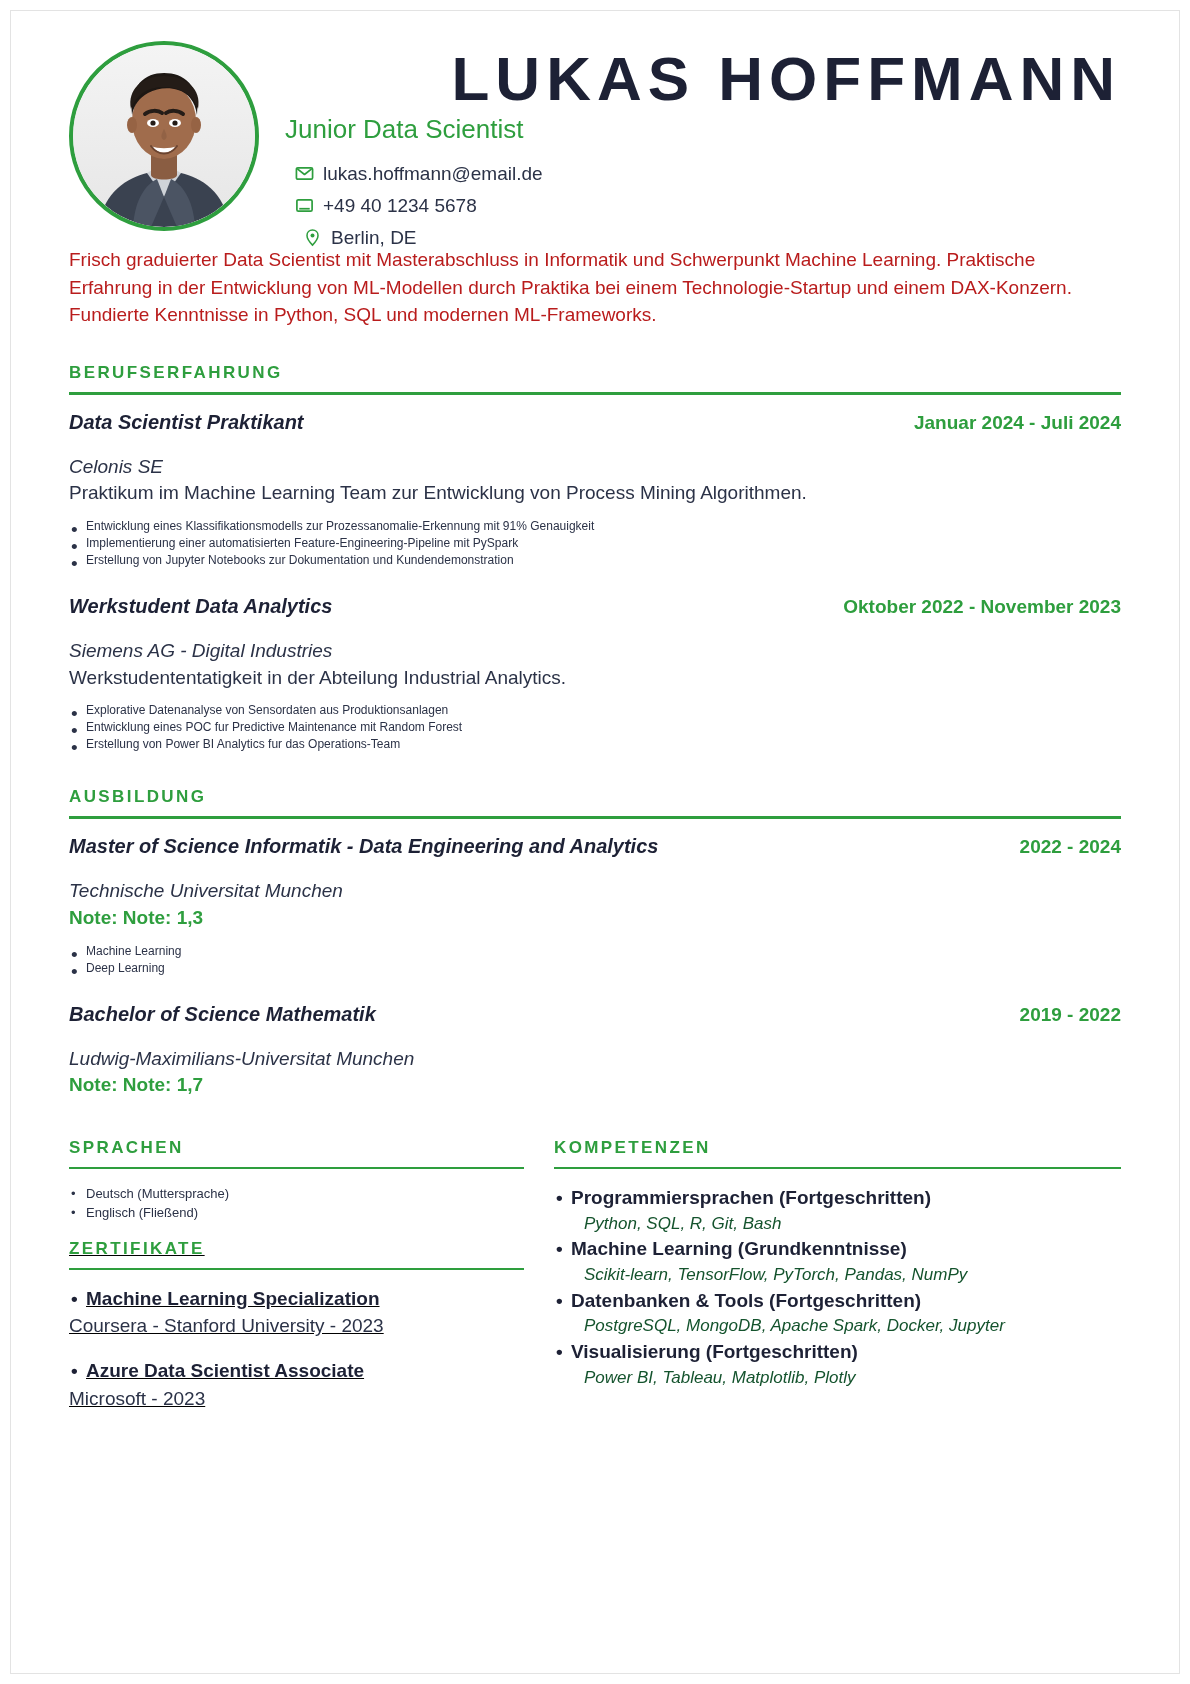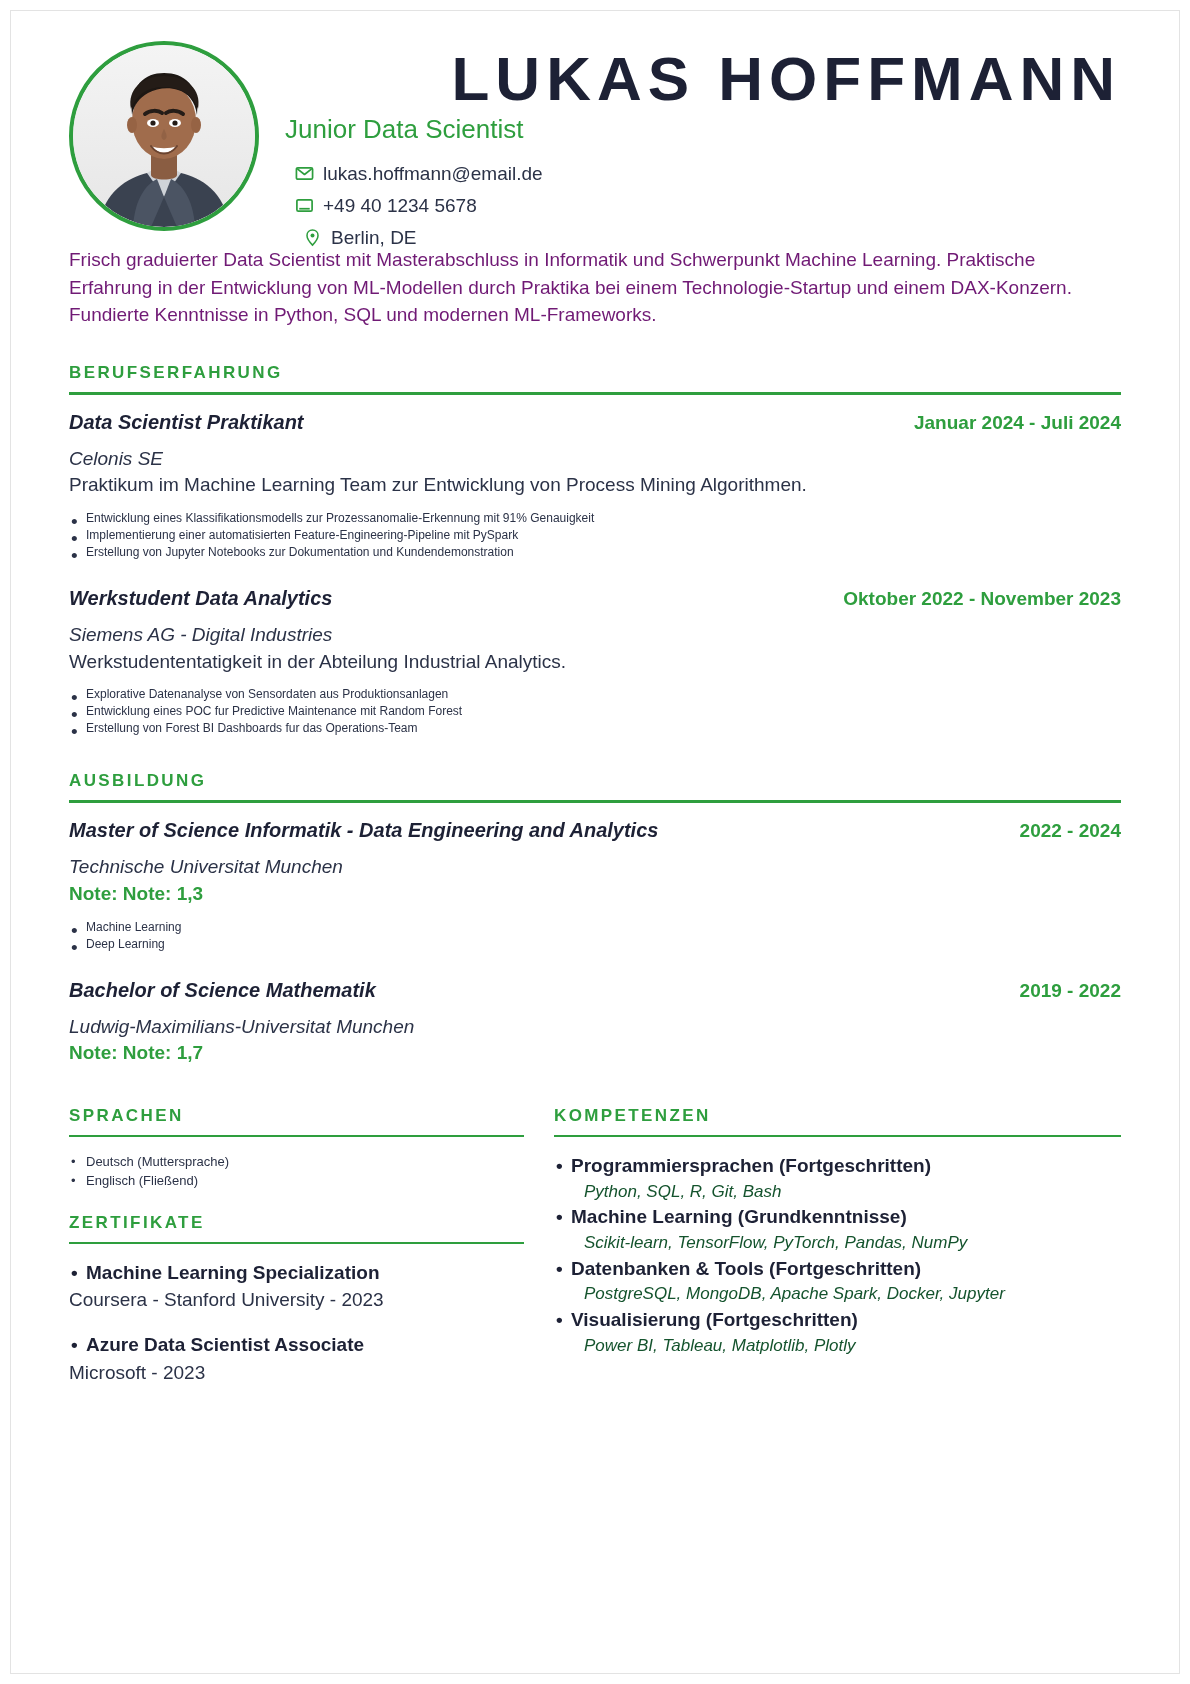--- a/index.html
+++ b/index.html
@@ -99,21 +99,21 @@
     flex: 0 0 auto;
     width: 19px;
     height: 19px;
     display: inline-block;
   }
   .cicon svg { display: block; width: 19px; height: 19px; }
 
   
   .summary {
     font-size: 19px;
-    color: #701a75;
+    color: #b91c1c;
     line-height: 1.45;
     margin: -14px 0 8px 0;
     max-width: 1020px;
   }
 
   
   .section { margin-top: 34px; }
   .section-title {
     font-size: 17px;
     font-weight: 700;
@@ -150,21 +150,21 @@
     font-weight: 700;
     color: #2e9e3e;
     white-space: nowrap;
     line-height: 1.15;
   }
   .entry-org {
     font-size: 19px;
     font-style: italic;
     color: #2b3247;
     line-height: 1.35;
-    margin-top: 12px;
+    margin-top: 20px;
   }
   .entry-desc {
     font-size: 19px;
     color: #2b3247;
     line-height: 1.35;
     margin-top: 1px;
   }
   .entry-grade {
     font-size: 19px;
     font-weight: 700;
@@ -196,21 +196,21 @@
   
   .cols {
     display: flex;
     gap: 30px;
     margin-top: 40px;
     align-items: flex-start;
   }
   .col-left { flex: 0 0 455px; }
   .col-right { flex: 1 1 auto; }
   .col .section { margin-top: 0; }
-  .col .section + .section { margin-top: 22px; }
+  .col .section + .section { margin-top: 16px; text-decoration: underline; }
 
   .plain-bullets {
     list-style: none;
     margin: 0;
     padding: 0;
   }
   .plain-bullets li {
     font-size: 13px;
     color: #2b3247;
     line-height: 1.45;
@@ -382,21 +382,21 @@
       <div class="entry">
         <div class="entry-head">
           <div class="entry-role">Werkstudent Data Analytics</div>
           <div class="entry-date">Oktober 2022 - November 2023</div>
         </div>
         <div class="entry-org">Siemens AG - Digital Industries</div>
         <div class="entry-desc">Werkstudententatigkeit in der Abteilung Industrial Analytics.</div>
         <ul class="bullets">
           <li>Explorative Datenanalyse von Sensordaten aus Produktionsanlagen</li>
           <li>Entwicklung eines POC fur Predictive Maintenance mit Random Forest</li>
-          <li>Erstellung von Forest BI Dashboards fur das Operations-Team</li>
+          <li>Erstellung von Power BI Analytics fur das Operations-Team</li>
         </ul>
       </div>
     </div>
 
     <div class="section">
       <div class="section-title">AUSBILDUNG</div>
       <div class="rule"></div>
 
       <div class="entry">
         <div class="entry-head">

